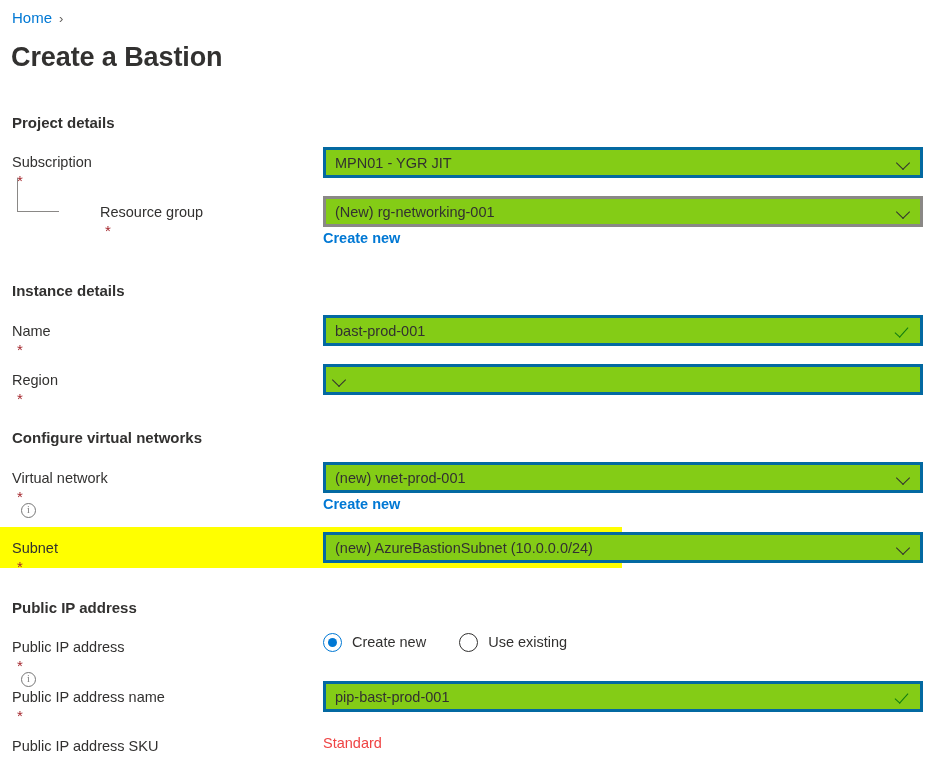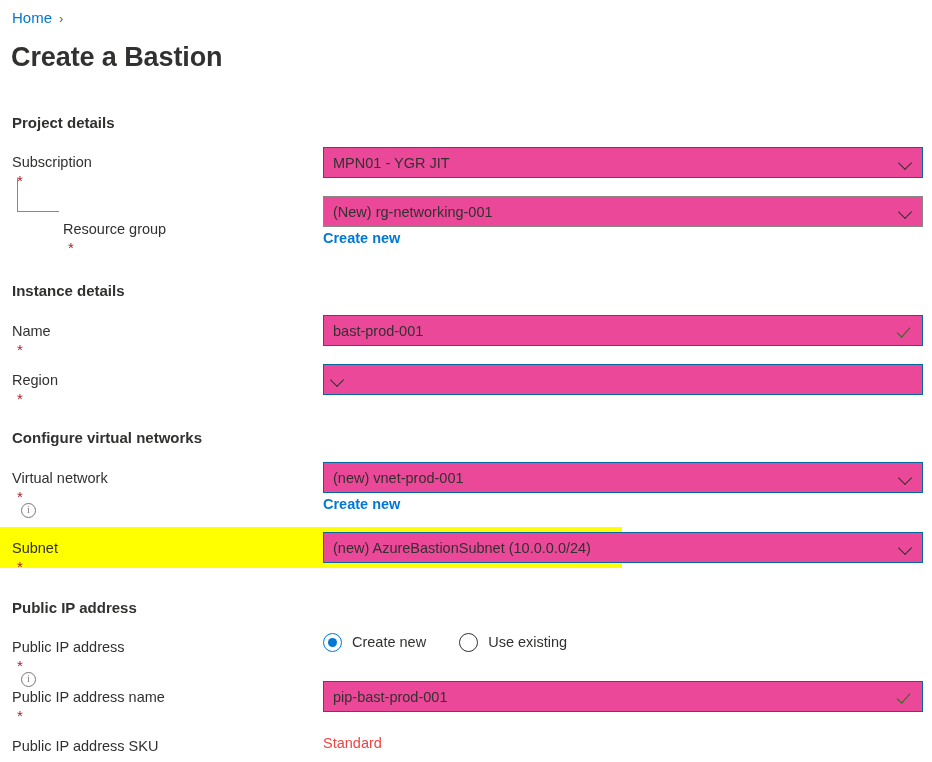--- a/index.html
+++ b/index.html
@@ -121,22 +121,22 @@
     box-sizing: border-box;
   }
 
   
   .control {
     position: absolute;
     left: 323px;
     width: 600px;
     height: 31px;
     box-sizing: border-box;
-    border: 1px solid #0369a1;
-    background: #ec4899;
+    border: 3px solid #0369a1;
+    background: #84cc16;
     display: flex;
     align-items: center;
   }
   .control.grey { border-color: #8a8886; }
   .control .value {
     font-size: 14.5px;
     color: #323130;
     padding-left: 9px;
     white-space: nowrap;
     overflow: hidden;
@@ -276,21 +276,21 @@
     <span>Subscription</span>
     <span class="req">*</span>
   </div>
   <div class="control" style="top:147px;">
     <span class="value">MPN01 - YGR JIT</span>
     <span class="chevron"></span>
   </div>
 
   <div class="tree-line"></div>
 
-  <div class="field-label indent" style="top:219px;">
+  <div class="field-label indent" style="top:202px;margin-left:37px;">
     <span>Resource group</span>
     <span class="req">*</span>
   </div>
   <div class="control grey" style="top:196px;">
     <span class="value">(New) rg-networking-001</span>
     <span class="chevron"></span>
   </div>
   <div class="create-link" style="top:229px;">Create new</div>
 
   <div class="section-head" style="top:281px;">Instance details</div>

